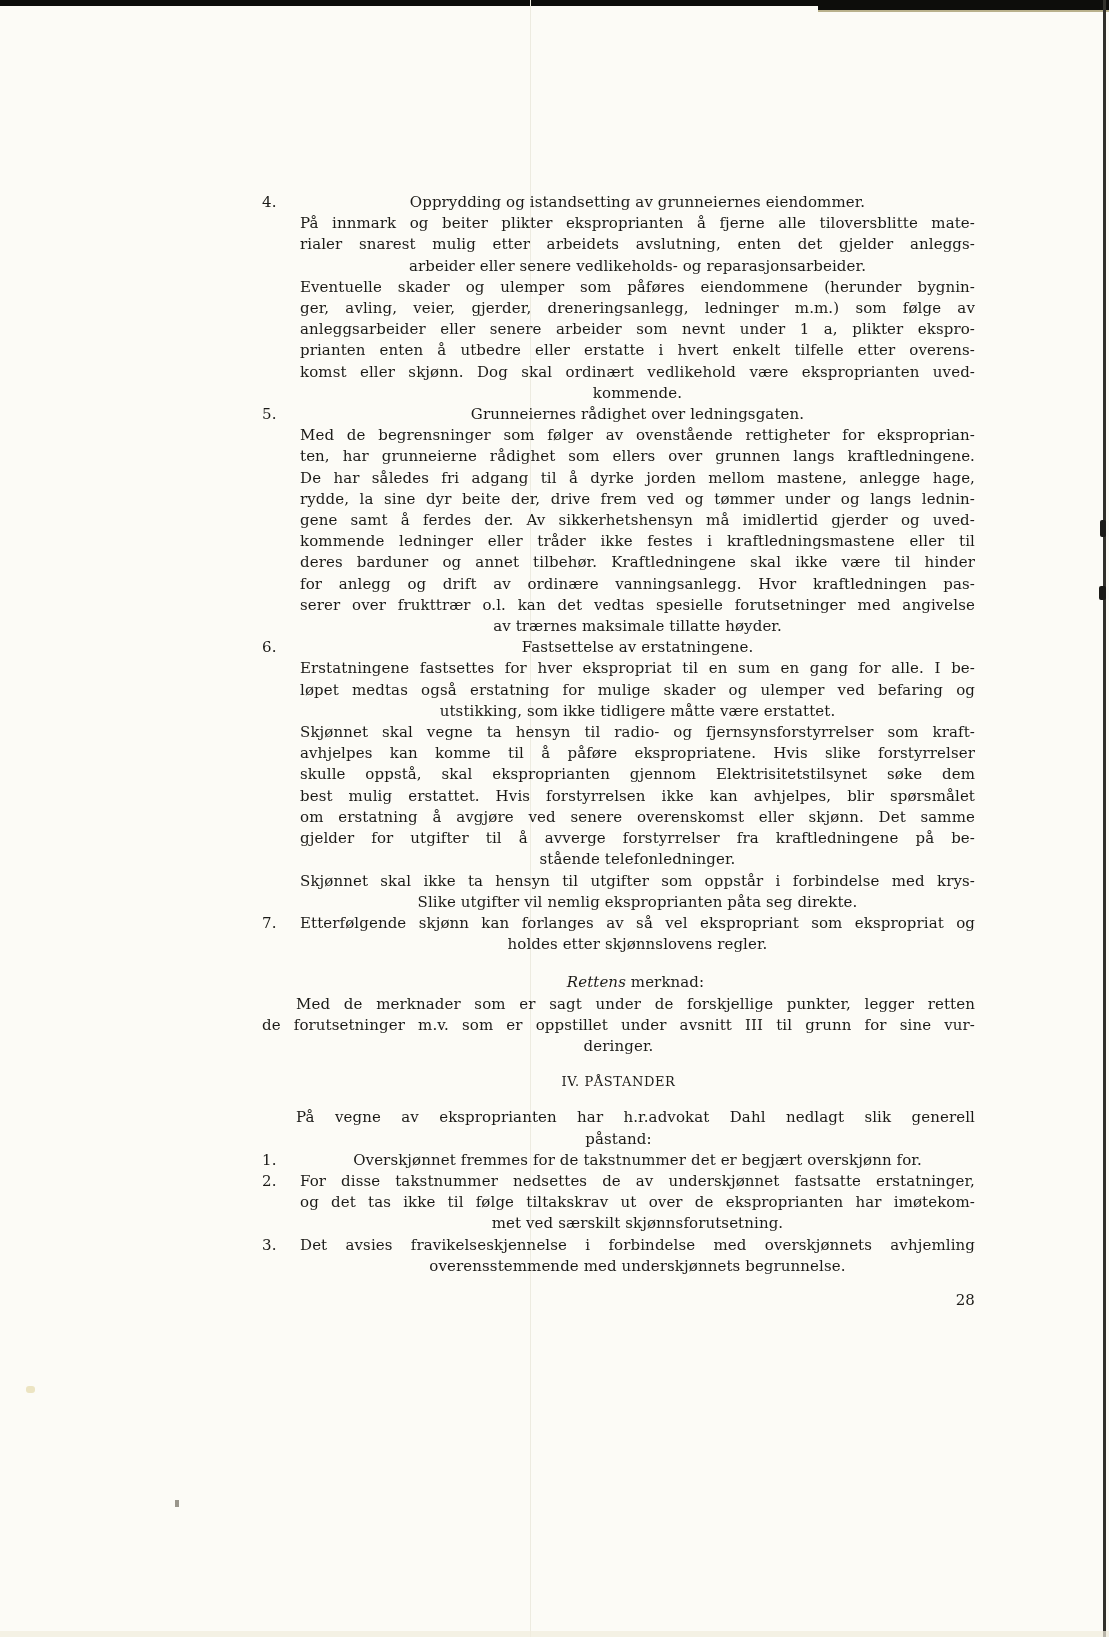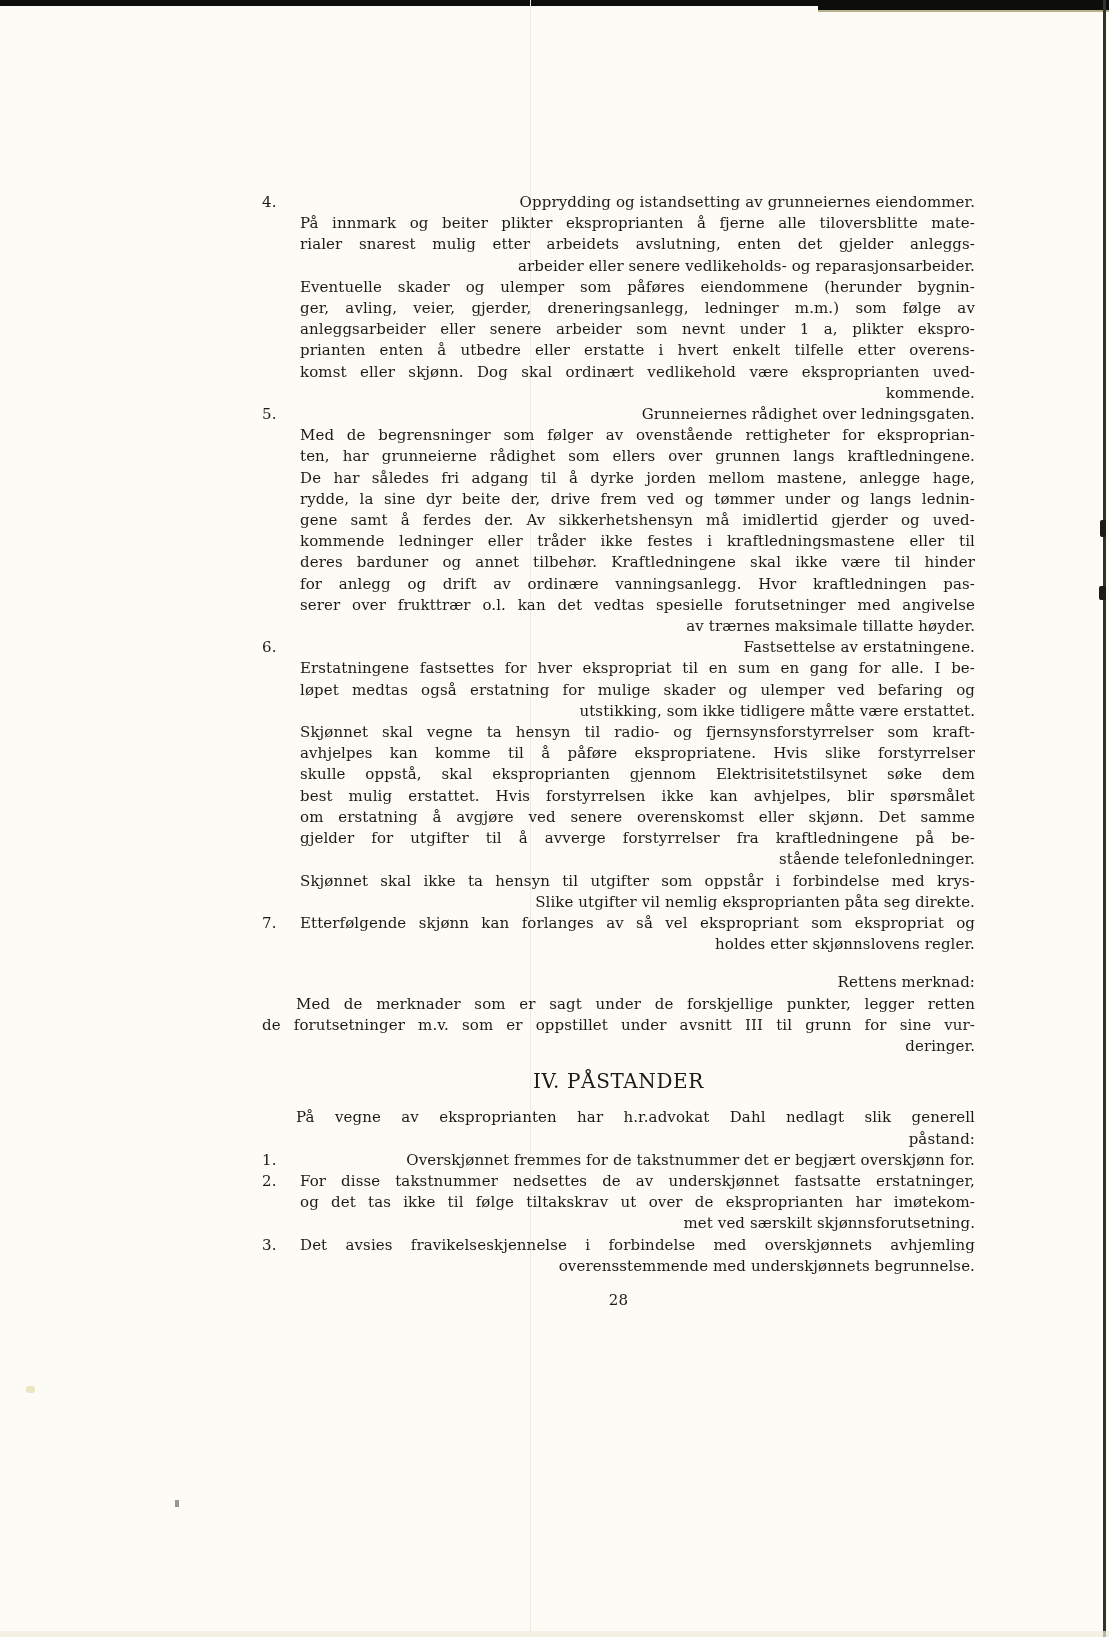--- a/index.html
+++ b/index.html
@@ -22,27 +22,27 @@
   .bottom-strip{position:absolute;left:0;top:1631px;width:1109px;height:6px;background:#f1ecdd;opacity:.7;}
 
   
   .text-block{
     position:absolute;left:262px;top:192px;width:713px;
     font-size:15px;line-height:21.2px;color:#1b1a17;letter-spacing:.1px;
   }
   .item{display:flex;}
   .num{width:38px;flex:none;}
   .body{flex:1;min-width:0;}
-  .ln{text-align:right;}
+  .ln{text-align:center;}
   .ln.j{text-align:justify;text-align-last:justify;}
   .ln.ind{text-indent:34px;}
-  .it{}
+  .it{font-style:italic;}
   .merknad{margin-top:17px;}
-  .heading{text-align:center;margin:14px 0 15px 0;font-size:20px;letter-spacing:.6px;}
-  .pagenum{text-align:center;margin-top:13px;}
+  .heading{text-align:center;margin:14px 0 15px 0;font-size:13px;letter-spacing:.6px;}
+  .pagenum{text-align:right;margin-top:13px;}
 </style>
 </head>
 <body>
 
 <div class="top-bar"></div>
 <div class="top-bar-right"></div>
 <div class="top-bar-right-edge"></div>
 <div class="right-edge-line"></div>
 <div class="edge-blob-1"></div>
 <div class="edge-blob-2"></div>

